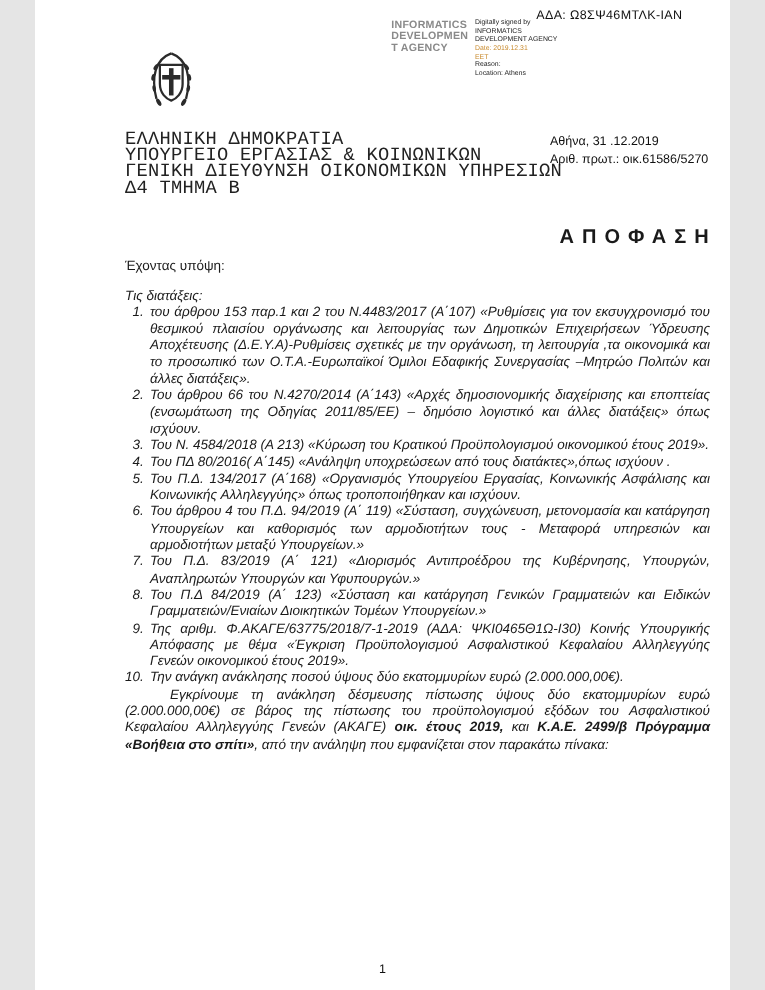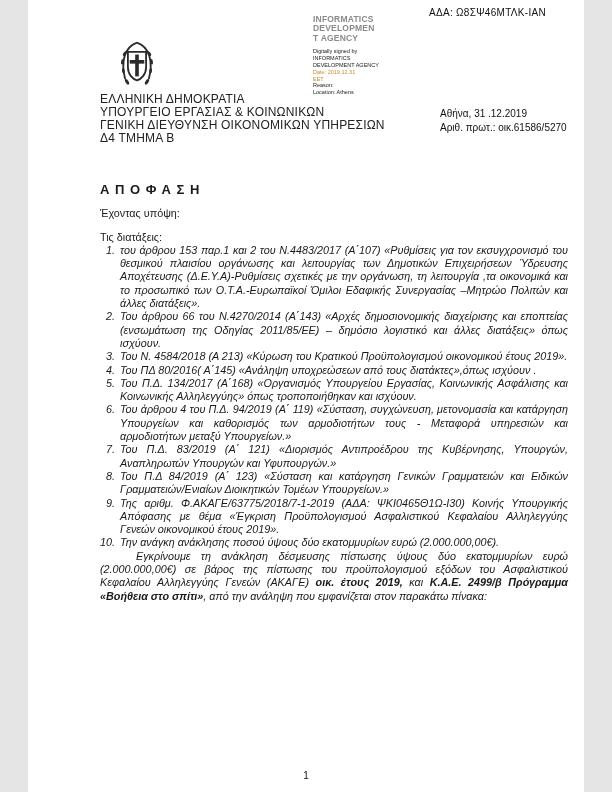--- a/index.html
+++ b/index.html
@@ -13,52 +13,52 @@
     overflow:hidden;
   }
   
   .ada{
     position:absolute;top:7px;right:38px;
     font-size:10px;letter-spacing:.3px;color:#111;
   }
   
   .stamp{
     position:absolute;top:15px;left:285px;
-    display:flex;gap:5px;align-items:flex-start;flex-direction:column;
+    display:flex;gap:5px;align-items:flex-start;
   }
   .stamp-agency{
     width:62px;
     font-size:8.5px;font-weight:bold;line-height:1.1;
     color:#8a8a8a;overflow-wrap:anywhere;letter-spacing:.2px;
   }
   .stamp-details{font-size:5.5px;line-height:1.25;color:#222;}
   .stamp-details .orange{color:#c98b2f;}
   
   .emblem{position:absolute;top:40px;left:86px;width:46px;height:50px;}
   .emblem svg{width:100%;height:100%;}
   
   .header-left{
-    position:absolute;top:93px;left:72px;
-    font-size:12px;line-height:13px;color:#222;letter-spacing:.2px;
+    position:absolute;top:105px;left:72px;
+    font-size:15px;line-height:13px;color:#222;letter-spacing:.2px;font-family:Liberation Mono, monospace;
   }
   .header-right{
     position:absolute;top:107px;left:412px;
     font-size:10px;line-height:13.5px;color:#111;
   }
   
   .body{
     position:absolute;top:183px;left:72px;width:468px;
     font-size:10.8px;line-height:13.3px;
   }
   .doc-title{
-    text-align:left;font-weight:bold;font-size:13px;
+    text-align:right;font-weight:bold;font-size:16px;
     margin:0 0 11px 0;letter-spacing:1px;
   }
   .having{margin:0 0 10px 0;}
-  .provisions{margin:0;}
+  .provisions{margin:0;font-style:italic;}
   ol.considerations{
     margin:0;padding-left:18px;
     text-align:justify;font-style:italic;
   }
   ol.considerations li{margin:0;padding-left:2px;}
   .decide-heading{
     text-align:center;font-weight:bold;font-size:11px;
     margin:15px 0 13px 0;letter-spacing:1px;
   }
   .decision{

